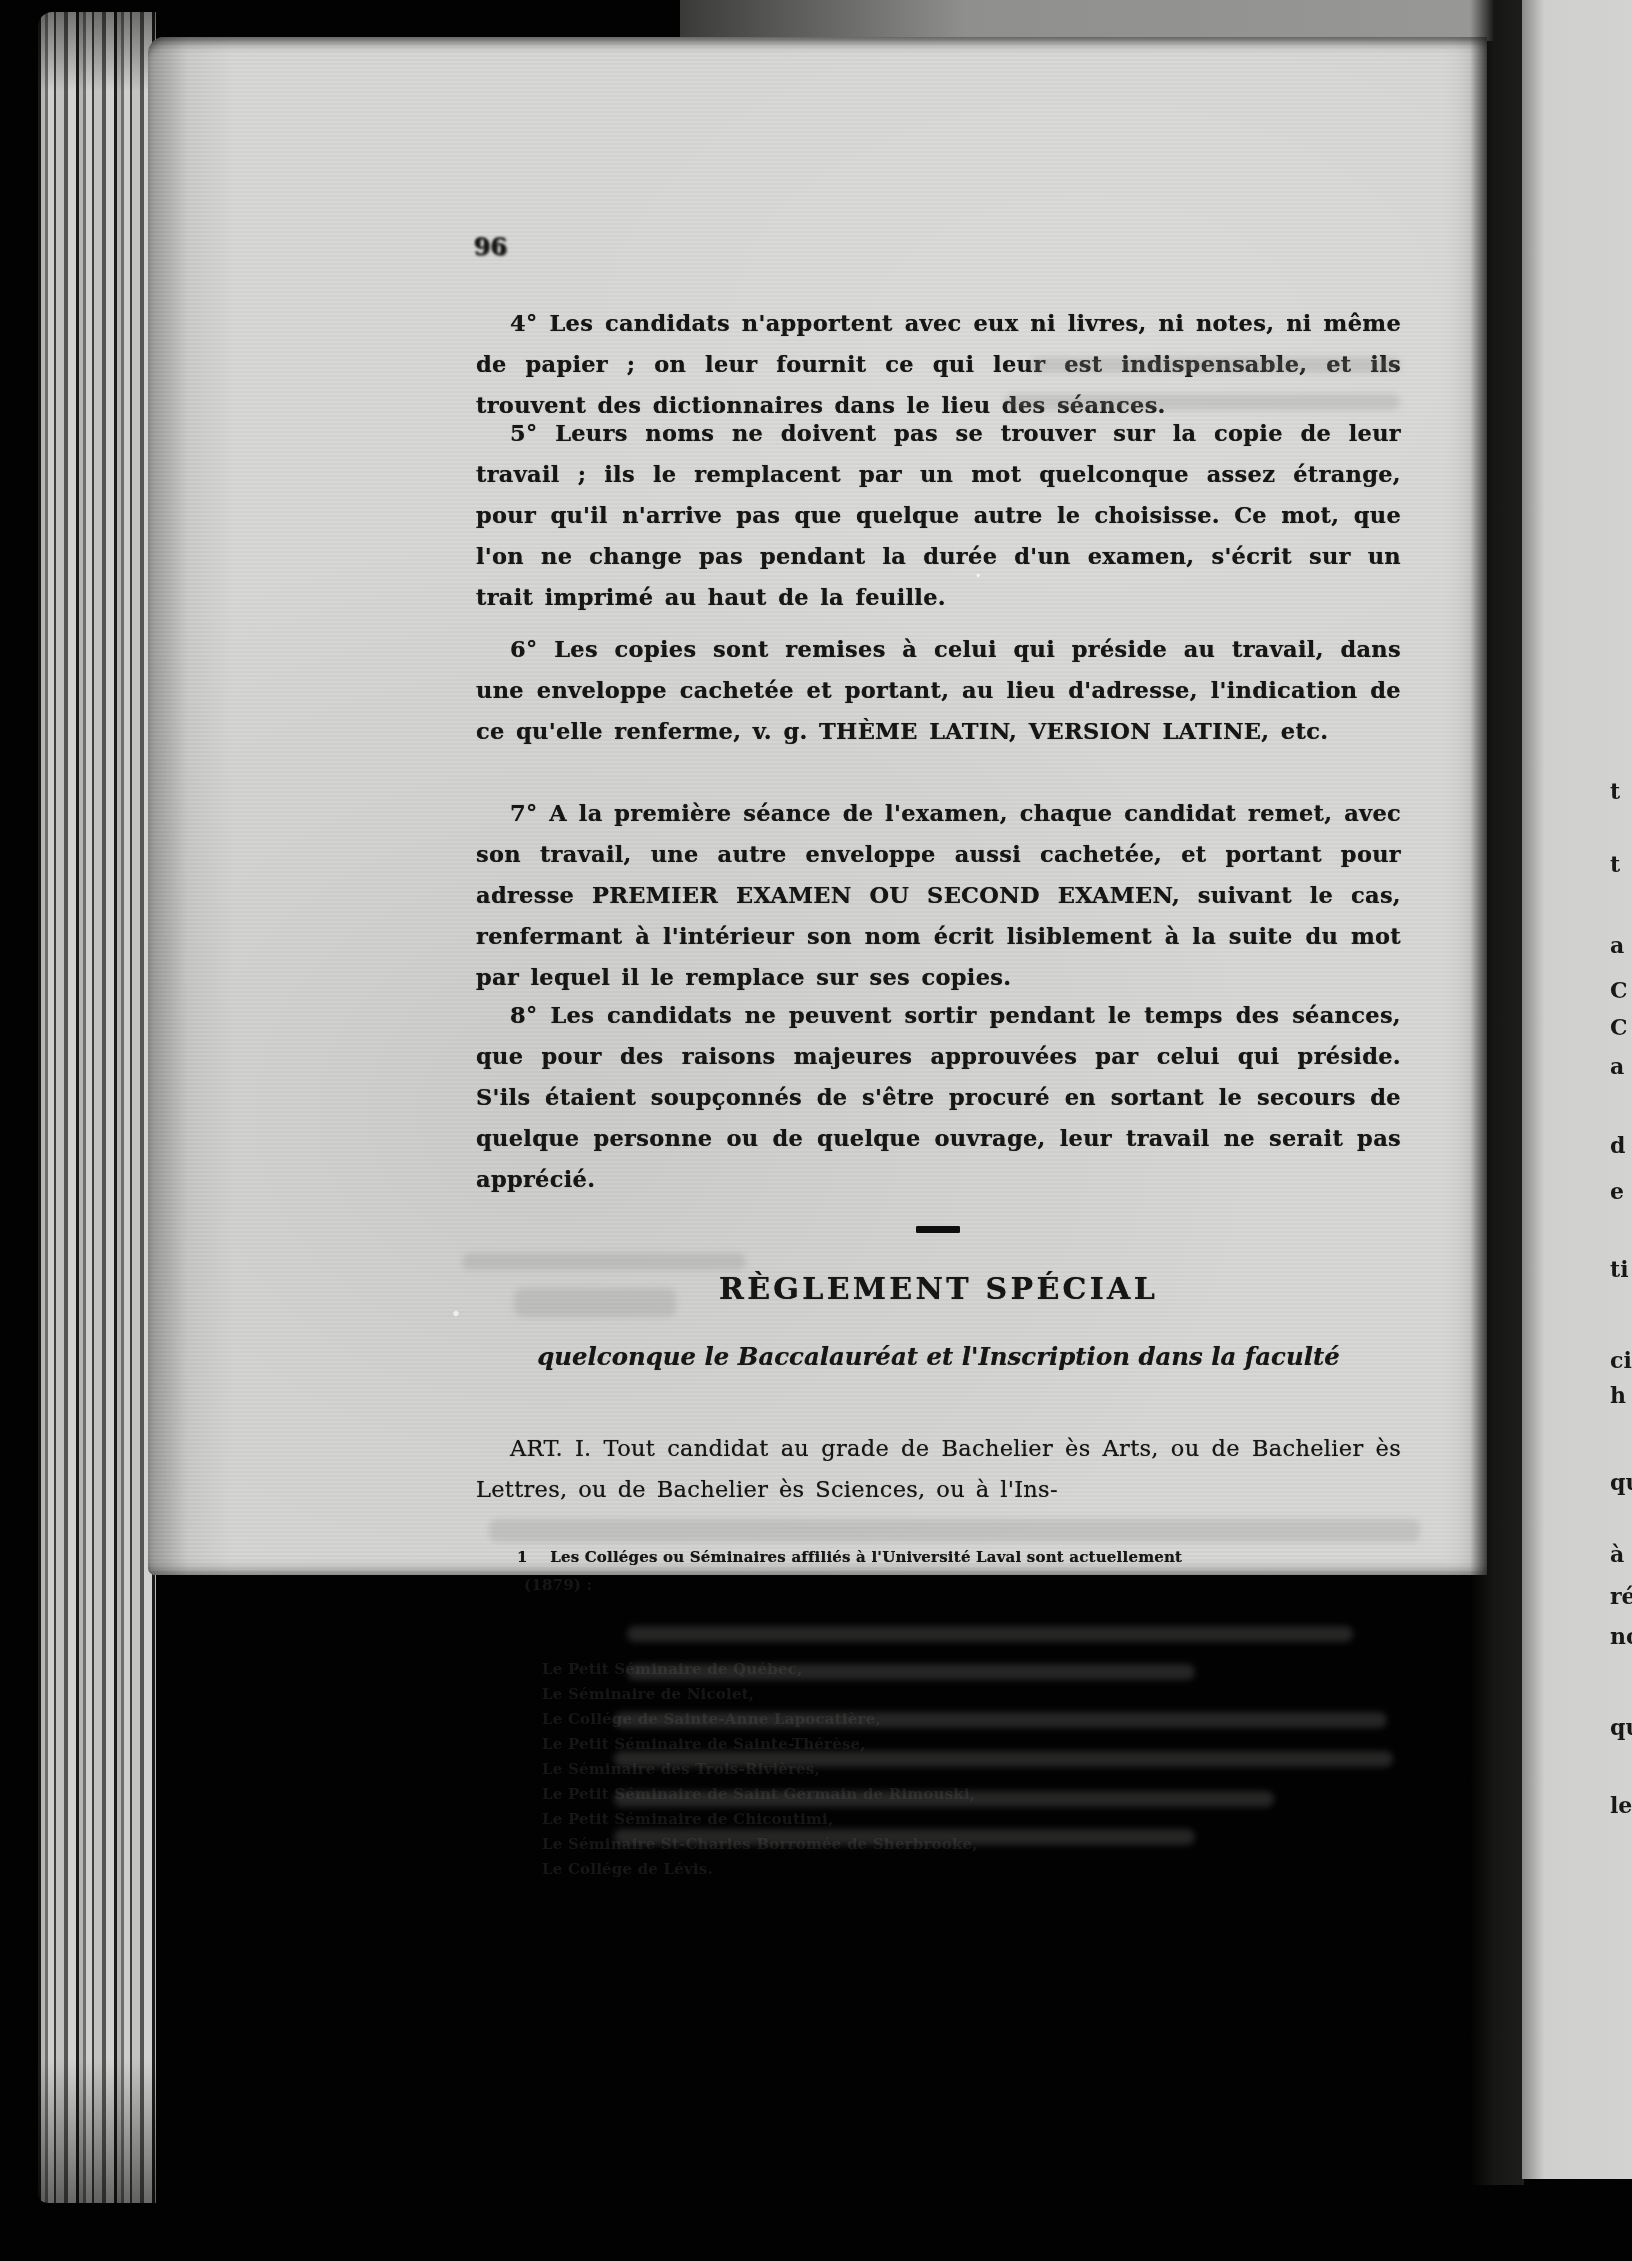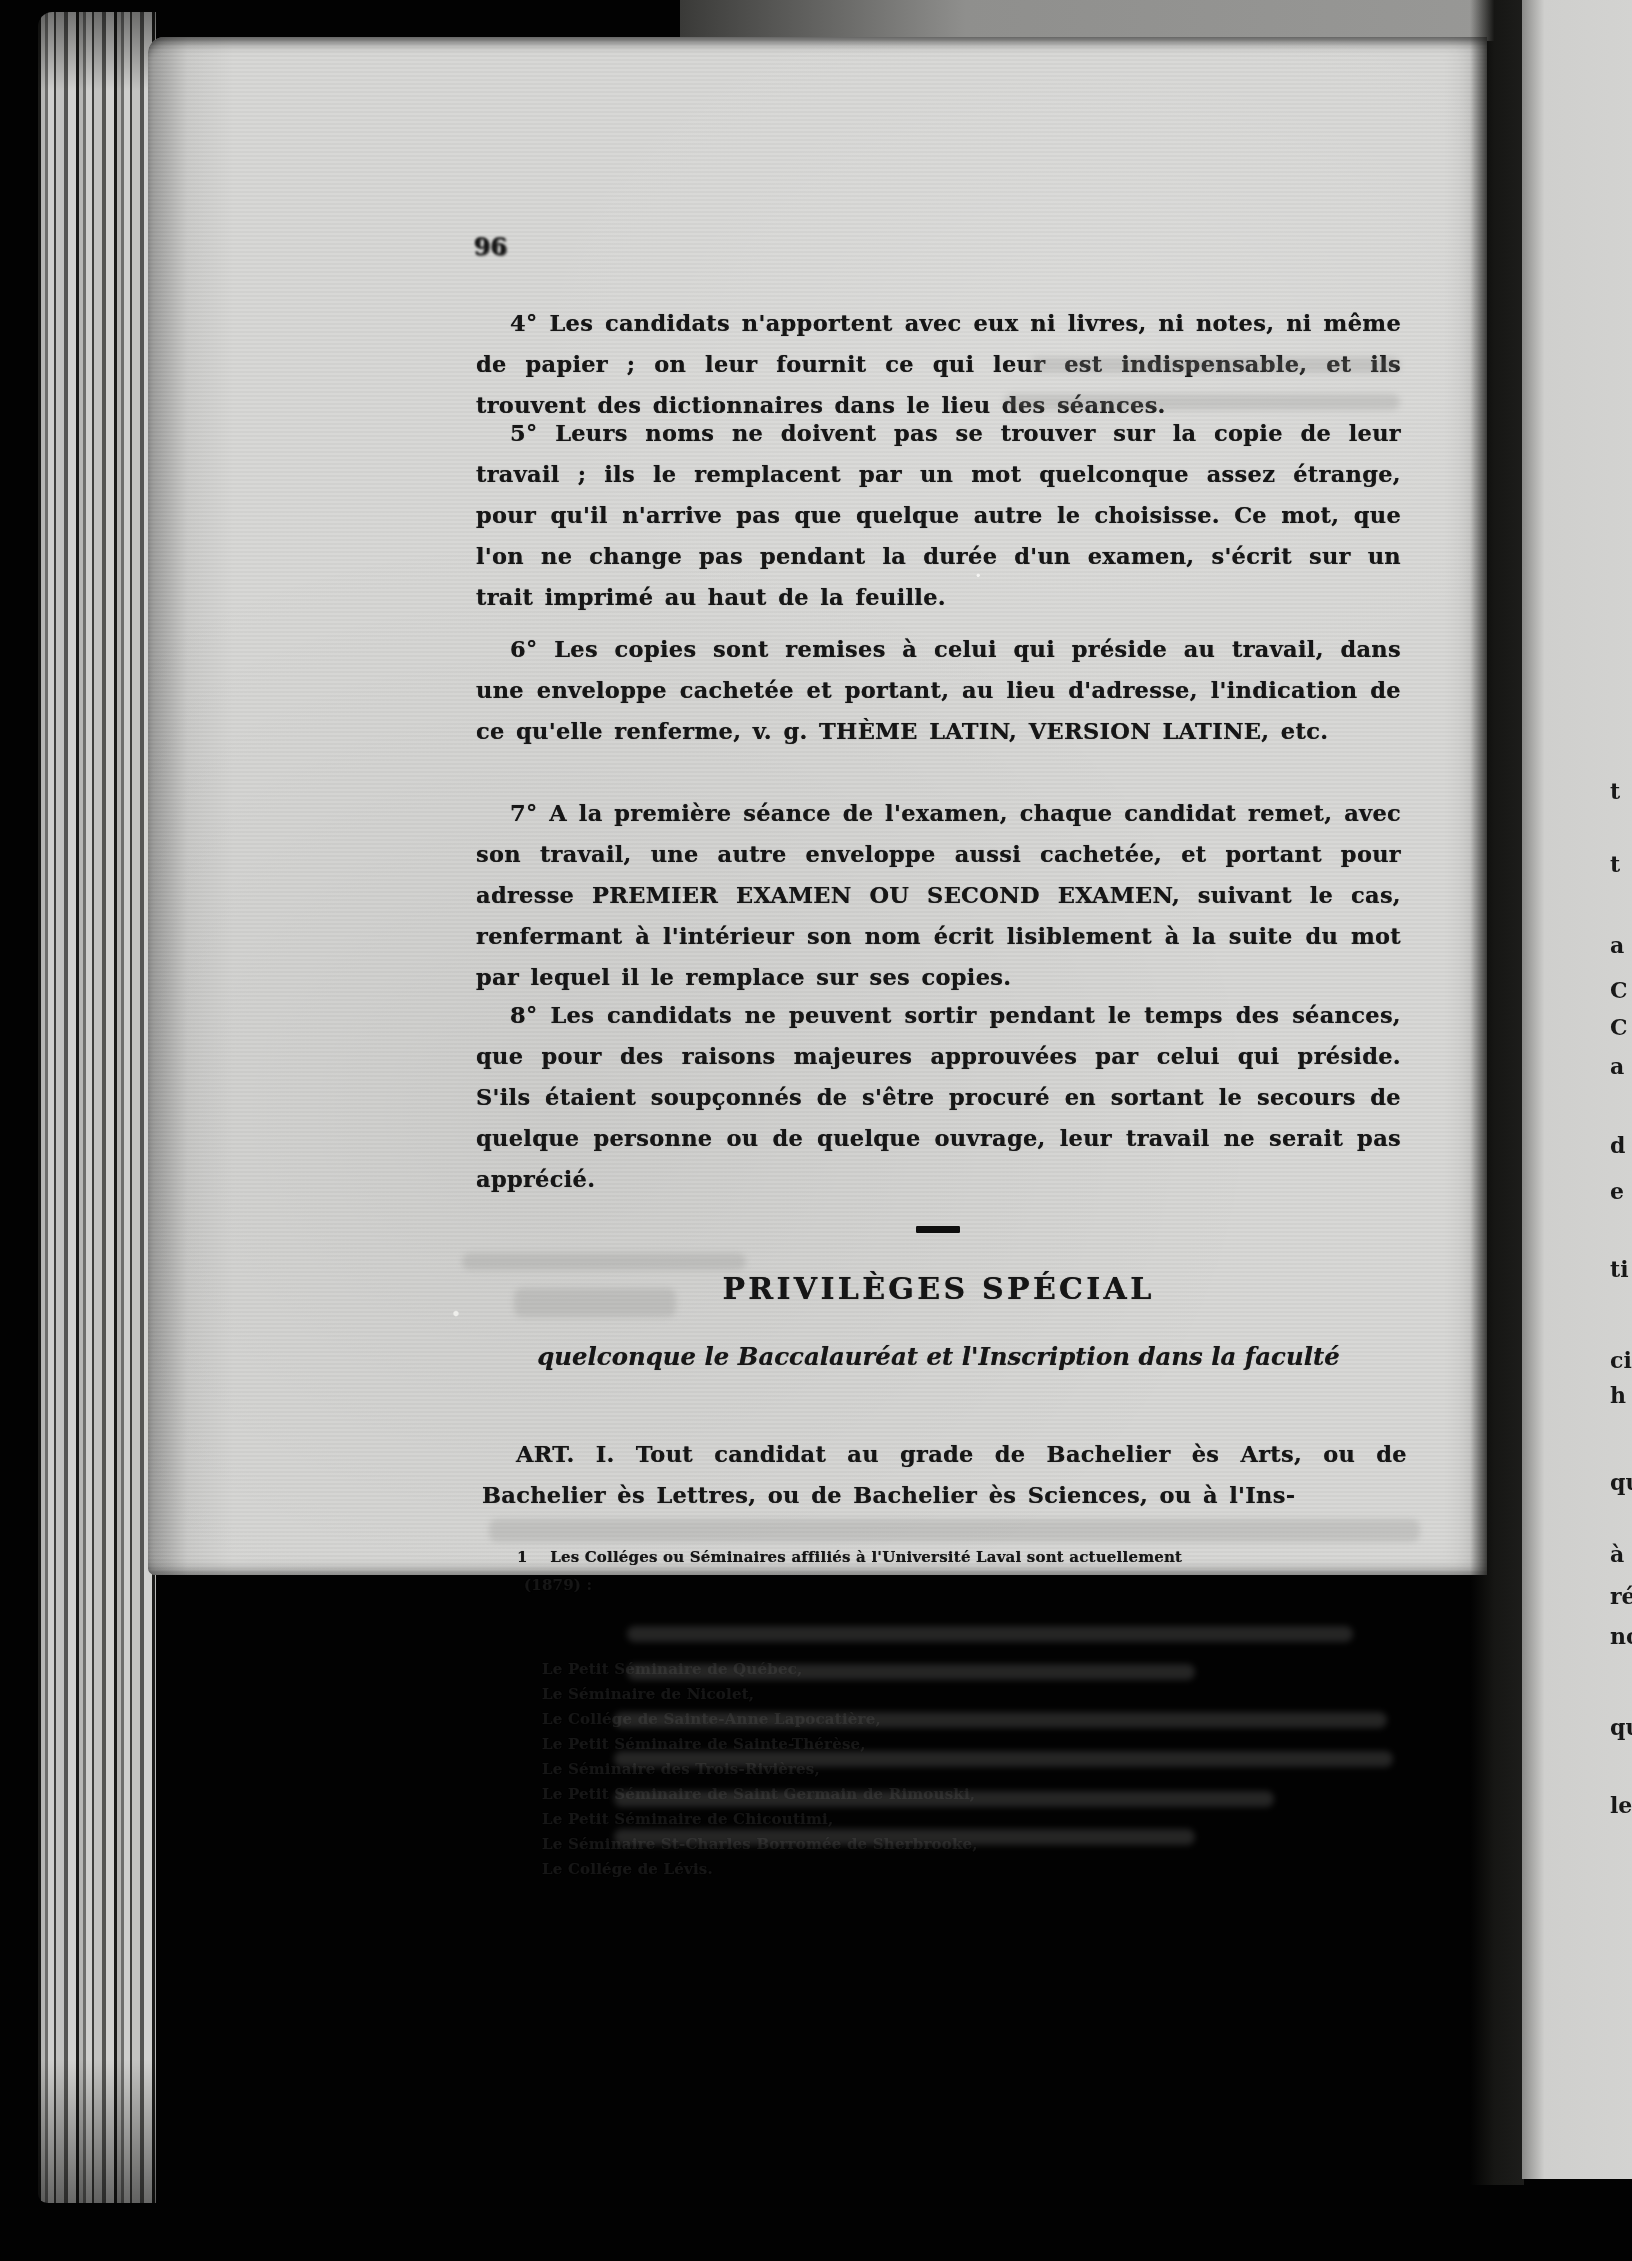--- a/index.html
+++ b/index.html
@@ -58,22 +58,22 @@
         font-weight:bold;text-align:justify;text-indent:34px;letter-spacing:0.3px;
         word-spacing:3.3px;filter:blur(0.4px);text-shadow:0 0 0.7px rgba(20,20,20,.7);}
   .divider{position:absolute;left:440px;top:1189px;width:44px;height:6.6px;
         background:#0e0e0e;filter:blur(0.7px);border-radius:1.3px;}
   .h-title{position:absolute;left:0;top:1234px;width:100%;margin:0;text-align:center;
         font-size:30px;font-weight:bold;letter-spacing:3.3px;filter:blur(0.4px);
         text-shadow:0 0 0.7px rgba(10,10,10,.8);}
   .subtitle{position:absolute;left:0;top:1298px;width:100%;text-align:center;
         font-size:24.4px;line-height:44px;font-style:italic;font-weight:bold;
         filter:blur(0.5px);text-shadow:0 0 0.7px rgba(20,20,20,.6);}
-  .article{position:absolute;left:0;top:1391px;width:925px;margin:6px;font-size:22.5px;
-        line-height:41px;font-weight:bold;text-align:justify;text-indent:34px;
+  .article{position:absolute;left:0;top:1391px;width:925px;margin:0;font-size:22.5px;
+        line-height:41px;font-weight:normal;text-align:justify;text-indent:34px;
         letter-spacing:0.3px;word-spacing:3.3px;filter:blur(0.4px);
         text-shadow:0 0 0.7px rgba(20,20,20,.7);}
   .fn{font-size:15px;font-weight:bold;letter-spacing:0.2px;filter:blur(0.4px);
         text-shadow:0 0 0.7px rgba(20,20,20,.65);margin-left:24px;}
   .fn-intro{position:absolute;left:17px;top:1511px;width:907px;}
   .fn-marker{margin-right:22.5px;}
   .fn-year{position:absolute;left:24px;top:1539px;}
   .fn-list{position:absolute;left:42px;top:1620px;line-height:25px;}
 
   
@@ -96,21 +96,21 @@
       </div>
 
       <p class="para" style="top:266px">4° Les candidats n'apportent avec eux ni livres, ni notes, ni même de papier ; on leur fournit ce qui leur est indispensable, et ils trouvent des dictionnaires dans le lieu des séances.</p>
       <p class="para" style="top:376px">5° Leurs noms ne doivent pas se trouver sur la copie de leur travail ; ils le remplacent par un mot quelconque assez étrange, pour qu'il n'arrive pas que quelque autre le choisisse.  Ce mot, que l'on ne change pas pendant la durée d'un examen, s'écrit sur un trait imprimé au haut de la feuille.</p>
       <p class="para" style="top:592px">6° Les copies sont remises à celui qui préside au travail, dans une enveloppe cachetée et portant, au lieu d'adresse, l'indication de ce qu'elle renferme, v. g. THÈME LATIN, VERSION LATINE, etc.</p>
       <p class="para" style="top:756px">7° A la première séance de l'examen, chaque candidat remet, avec son travail, une autre enveloppe aussi cachetée, et portant pour adresse PREMIER EXAMEN OU SECOND EXAMEN, suivant le cas, renfermant à l'intérieur son nom écrit lisiblement à la suite du mot par lequel il le remplace sur ses copies.</p>
       <p class="para" style="top:958px">8° Les candidats ne peuvent sortir pendant le temps des séances, que pour des raisons majeures approuvées par celui qui préside. S'ils étaient soupçonnés de s'être procuré en sortant le secours de quelque personne ou de quelque ouvrage, leur travail ne serait pas apprécié.</p>
 
       <div class="divider"></div>
 
-      <h1 class="h-title">PRIVILÈGES SPÉCIAL</h1>
+      <h1 class="h-title">RÈGLEMENT SPÉCIAL</h1>
 
       <div class="subtitle">
         <div>quelconque le Baccalauréat et l'Inscription dans la faculté</div>
       </div>
 
       <p class="article">ART. I. Tout candidat au grade de Bachelier ès Arts, ou de Bachelier ès Lettres, ou de Bachelier ès Sciences, ou à l'Ins-</p>
 
       <div class="fn fn-intro">
         <span class="fn-marker">1</span><span>Les Colléges ou Séminaires affiliés à l'Université  Laval sont actuellement</span>
       </div>

